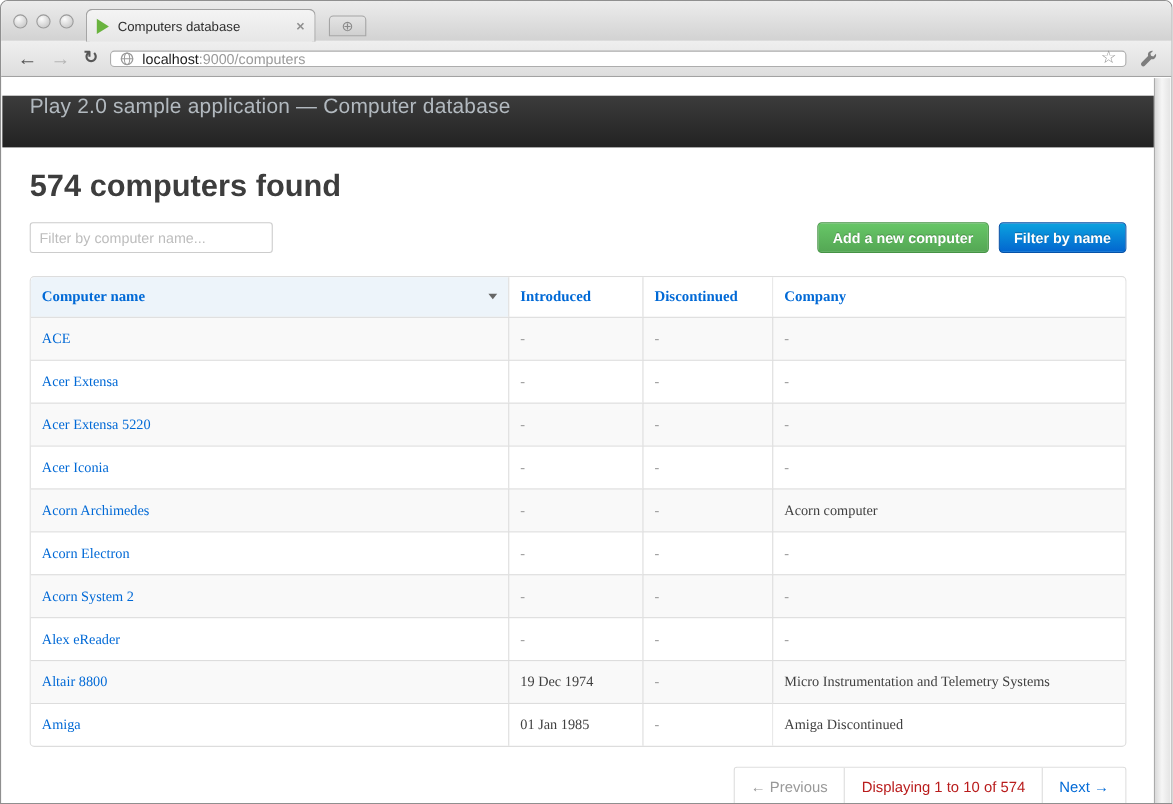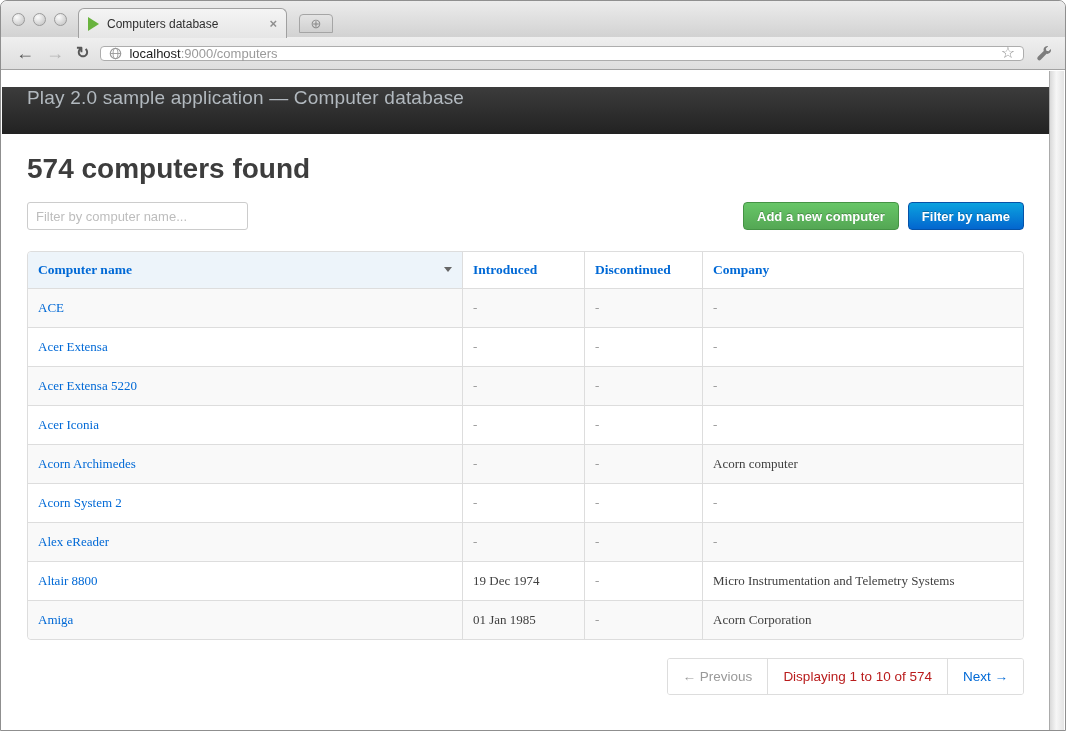--- a/index.html
+++ b/index.html
@@ -200,20 +200,26 @@
               <td class="empty">-</td>
             </tr>
 
             <tr>
               <td><a href="#">Acorn Archimedes</a></td>
               <td class="empty">-</td>
               <td class="empty">-</td>
               <td>Acorn computer</td>
             </tr>
 
+            <tr>
+              <td><a href="#">Acorn Electron</a></td>
+              <td class="empty">-</td>
+              <td class="empty">-</td>
+              <td class="empty">-</td>
+            </tr>
 
             <tr>
               <td><a href="#">Acorn System 2</a></td>
               <td class="empty">-</td>
               <td class="empty">-</td>
               <td class="empty">-</td>
             </tr>
 
             <tr>
               <td><a href="#">Alex eReader</a></td>
@@ -226,21 +232,21 @@
               <td><a href="#">Altair 8800</a></td>
               <td>19 Dec 1974</td>
               <td class="empty">-</td>
               <td>Micro Instrumentation and Telemetry Systems</td>
             </tr>
 
             <tr>
               <td><a href="#">Amiga</a></td>
               <td>01 Jan 1985</td>
               <td class="empty">-</td>
-              <td>Acorn Corporation</td>
+              <td>Amiga Discontinued</td>
             </tr>
           </tbody>
       </table>
 
       <div class="pager">
         <div class="pager-group">
           <span class="pager-item pager-prev">← Previous</span>
           <span class="pager-item pager-info">Displaying 1 to 10 of 574</span>
           <span class="pager-item pager-next">Next →</span>
         </div>

